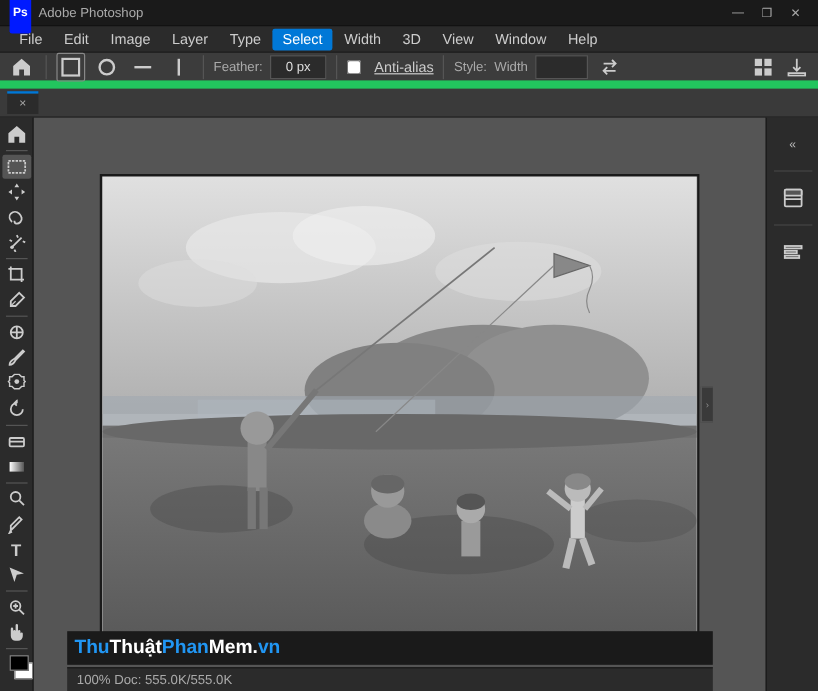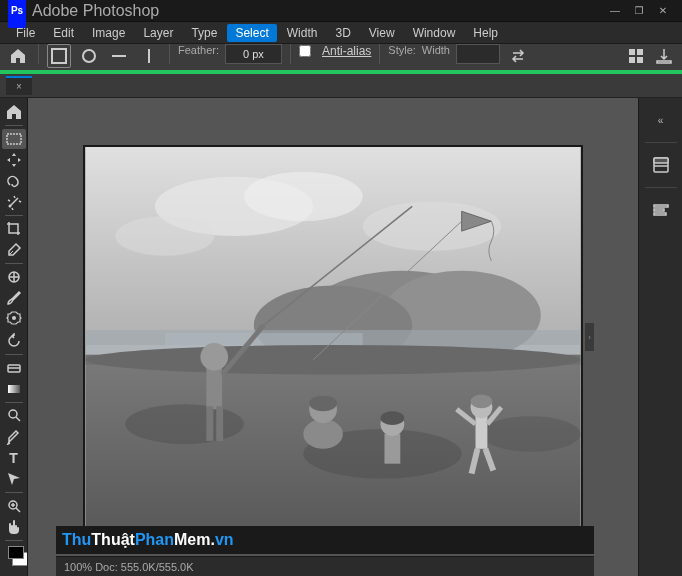--- a/index.html
+++ b/index.html
@@ -20,22 +20,22 @@
     #menu-bar {
       display: flex; align-items: center; background: #2b2b2b;
       height: 22px; padding: 0 8px; border-bottom: 1px solid #1a1a1a;
       gap: 2px;
     }
     .menu-item { padding: 2px 8px; cursor: pointer; color: #ccc; font-size: 12px; border-radius: 2px; }
     .menu-item:hover, .menu-item.active { background: #0078d7; color: #fff; }
 
     
     #options-bar {
-      display: flex; align-items: flex-start; background: #3c3c3c;
-      height: 30px; padding: 0 6px; border-bottom: 4px solid #22c55e;
+      display: flex; align-items: center; background: #3c3c3c;
+      height: 30px; padding: 0 6px; border-bottom: 7px solid #22c55e;
       gap: 6px;
     }
     .options-btn { display: flex; align-items: center; justify-content: center; width: 24px; height: 24px; border-radius: 2px; cursor: pointer; border: 1px solid transparent; }
     .options-btn svg { width: 16px; height: 16px; }
     .options-divider { width: 1px; height: 20px; background: #555; margin: 0 2px; }
     .options-label { color: #aaa; font-size: 11px; }
     .options-input { background: #2b2b2b; border: 1px solid #555; color: #ddd; height: 20px; width: 36px; text-align: center; font-size: 11px; padding: 0 2px; }
     .options-checkbox { display: flex; align-items: center; gap: 11px; text-decoration: underline; }
     .options-checkbox input { width: 12px; height: 12px; }
     .options-select { background: #3c3c3c; border: 1px solid #555; color: #ddd; height: 22px; font-size: 11px; padding: 0 4px; min-width: 70px; }
@@ -110,21 +110,21 @@
 
     
     #right-collapse { position: absolute; right: 44px; top: 50%; transform: translateY(-50%); width: 10px; height: 30px; background: #3a3a3a; display: flex; align-items: center; justify-content: center; cursor: pointer; font-size: 8px; color: #888; border: 1px solid #555; border-right: none; }
   </style>
 </head>
 <body>
 
 <div id="title-bar">
   <div id="title-bar-left">
     <div id="ps-logo">Ps</div>
-    <span style="color:#aaa; font-size:16px;">Adobe Photoshop</span>
+    <span style="color:#aaa; font-size:11px;">Adobe Photoshop</span>
   </div>
   <div id="title-bar-right">
     <div class="win-btn">—</div>
     <div class="win-btn">❐</div>
     <div class="win-btn close">✕</div>
   </div>
 </div>
 
 <div id="menu-bar">
   <div class="menu-item">File</div>
@@ -164,21 +164,21 @@
         <rect x="1" y="7" width="14" height="2" fill="#ccc"></rect>
       </svg>
   </div>
   <div class="options-btn">
     <svg viewBox="0 0 16 16">
         <rect x="7" y="1" width="2" height="14" fill="#ccc"></rect>
       </svg>
   </div>
   <div class="options-divider"></div>
   <span class="options-label">Feather:</span>
-  <input class="options-input" value="0 px" style="width: 57px;">
+  <input class="options-input" value="0 px" style="width: 47px;">
   <div class="options-divider"></div>
   <div class="options-checkbox">
     <input type="checkbox" style="">
     <span>Anti-alias</span>
   </div>
   <div class="options-divider"></div>
   <span class="options-label">Style:</span>
   <span class="options-label">Width</span>
   <input class="options-input" style="width: 44px;" value="">
   <div class="options-btn">

